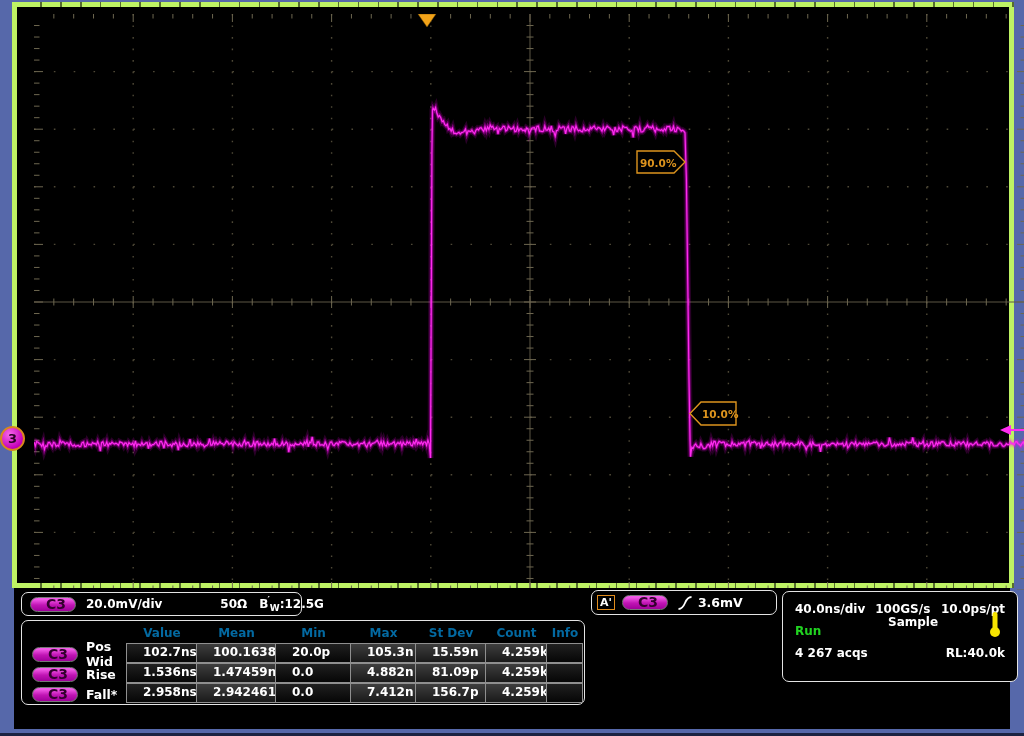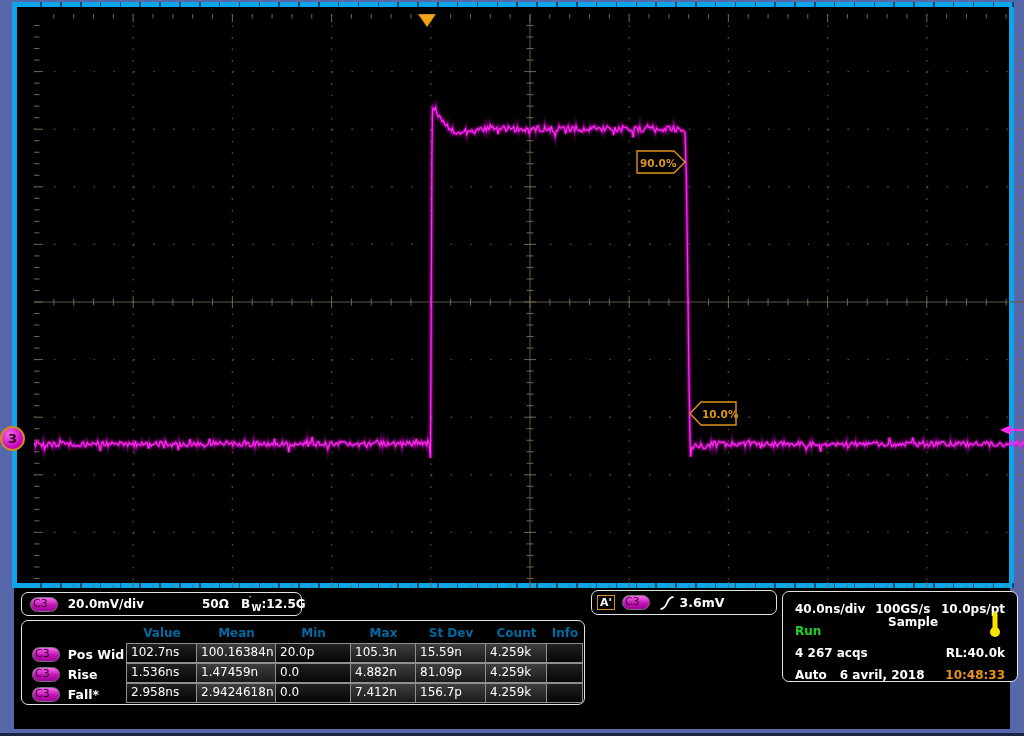--- a/index.html
+++ b/index.html
@@ -5,59 +5,59 @@
   html,body{margin:0;padding:0;}
   body{
     width:1024px;height:736px;
     background:#5668aa;
     font-family:"DejaVu Sans","Liberation Sans",sans-serif;
     position:relative;overflow:hidden;
   }
   
   #plot-frame{
     position:absolute;left:12px;top:2px;width:1002px;height:586px;
-    border:5px solid #0ea5e9;background:#000;box-sizing:border-box;
+    border:5px solid #bef264;background:#000;box-sizing:border-box;
   }
   #grat{position:absolute;left:17px;top:7px;}
   .border-ticks{position:absolute;pointer-events:none;}
   #btick-top{left:17px;top:2px;width:992px;height:5px;
     background:repeating-linear-gradient(90deg,transparent 0 18.3px,rgba(0,0,0,.55) 18.3px 19.84px);}
   #btick-bottom{left:17px;top:583px;width:992px;height:5px;
     background:repeating-linear-gradient(90deg,transparent 0 18.3px,rgba(0,0,0,.55) 18.3px 19.84px);}
   
   #ch3-badge{
     position:absolute;left:0;top:426px;width:21px;height:21px;border-radius:50%;
     border:2px solid #d8881c;background:radial-gradient(circle at 35% 30%,#f768ea,#c400b8 70%,#90008a);
     color:#2b0026;font-size:13px;font-weight:bold;line-height:21px;text-align:center;z-index:6;
   }
   
   #status-area{position:absolute;left:14px;top:588px;width:996px;height:141px;background:#000;}
   .panel{position:absolute;background:#000;border:1px solid #e4e4e4;border-radius:7px;box-sizing:border-box;}
   .pill{
     display:inline-block;background:linear-gradient(#f35ae8 10%,#c014b4 55%,#a0009a);
     border:1px solid #777;border-radius:9px;color:#33002e;
-    font-size:11px;font-weight:normal;padding:1px 9px 2px 2px;line-height:10px;vertical-align:middle;
+    font-size:14px;font-weight:bold;padding:1px 9px 2px 15px;line-height:10px;vertical-align:middle;
   }
   
   #ch-panel{left:7px;top:4px;width:281px;height:24px;display:flex;align-items:center;color:#fff;font-weight:bold;font-size:12px;}
   #ch-panel .pill{margin-left:8px;}
   #ch-scale{margin-left:10px;}
   #ch-imp{margin-left:58px;}
   #ch-bw{margin-left:12px;}
   #ch-bw sub{font-size:9px;}
   #ch-bw .prime{font-size:9px;vertical-align:super;margin-left:-1px;}
   
   #meas-panel{left:7px;top:32px;width:564px;height:85px;padding:2px 0 0 0;}
   #meas-grid{display:grid;grid-template-columns:104px 70px 79px 75px 65px 70px 61px 36px;margin-left:1px;}
   #meas-grid .h{color:#0369a1;font-weight:bold;font-size:12px;text-align:center;height:21px;line-height:20px;}
   #meas-grid .lbl{display:flex;align-items:center;color:#fff;font-weight:bold;font-size:12.5px;height:20px;}
   #meas-grid .lbl .pill{margin:0 8px 0 9px;}
   #meas-grid .c{
-    color:#fff;font-weight:normal;font-size:12px;height:18px;line-height:17px;
-    padding-left:4px;border:1px solid #8f8f8f;margin:-1px 0 0 -1px;
+    color:#fff;font-weight:bold;font-size:12px;height:18px;line-height:17px;
+    padding-left:16px;border:1px solid #8f8f8f;margin:-1px 0 0 -1px;
   }
   .cdark{background:linear-gradient(180deg,#202020,#060606);}
   .clight{background:linear-gradient(180deg,#3e3e3e,#1a1a1a);}
   
   #trig-panel{left:577px;top:2px;width:186px;height:25px;display:flex;align-items:center;color:#fff;font-weight:bold;font-size:12.5px;}
   #trig-abox{margin-left:5px;border:1.5px solid #e08c1c;color:#fff;font-size:11px;font-weight:bold;padding:0 2px;line-height:13px;}
   #trig-panel .pill{margin-left:7px;}
   #slope-icon{margin:0 5px 0 9px;}
   
   #horiz-panel{left:768px;top:3px;width:236px;height:91px;color:#fff;font-weight:bold;font-size:12px;padding:6px 12px;box-sizing:border-box;}
@@ -501,25 +501,20 @@
         <span id="hp-res">10.0ps/pt</span>
       </div>
       <div class="hrow">
         <span class="grn">Run</span>
         <span id="hp-sample">Sample</span>
       </div>
       <div class="hrow">
         <span>4 267 acqs</span>
         <span id="hp-rl">RL:40.0k</span>
       </div>
-      <div class="hrow">
-        <span>Auto</span>
-        <span id="hp-date">6 avril, 2018</span>
-        <span id="hp-time" class="orng">10:48:33</span>
-      </div>
       <svg id="thermometer" width="12" height="27" viewBox="0 0 12 27">
         <rect x="3.5" y="1" width="5" height="18" rx="2.5" fill="#f7e400"></rect>
         <circle cx="6" cy="21" r="5" fill="#f7e400"></circle>
       </svg>
     </div>
   </div>
 
   <div id="bottom-line"></div>
 </div>
 

